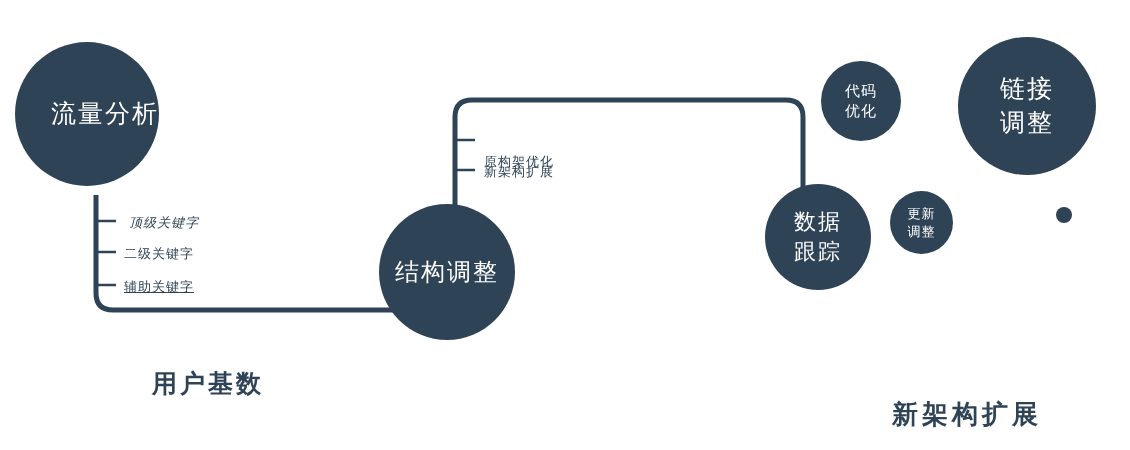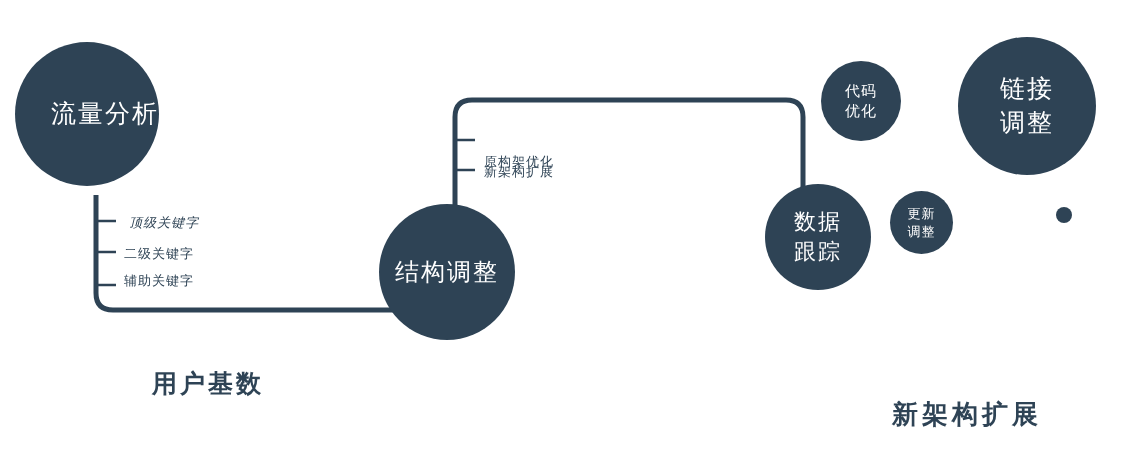--- a/index.html
+++ b/index.html
@@ -84,20 +84,20 @@
   </div>
 
   <div class="dot" style="left:1056px; top:207px; width:16px; height:16px;"></div>
 
 
 
   <div class="lbl edge-label" style="left:152px; top:331px;margin-top:36px;">用户基数</div>
 
   <div class="lbl branch-label" style="left:129px; top:214px;font-style:italic;">顶级关键字</div>
   <div class="lbl branch-label" style="left:124px; top:245px;">二级关键字</div>
-  <div class="lbl branch-label" style="left:124px; top:272px;">辅助关键字</div>
+  <div class="lbl branch-label" style="left:124px; top:278px;text-decoration:underline;">辅助关键字</div>
 
   <div class="lbl branch-label" style="left:484px; top:133px;margin-top:20px;">原构架优化</div>
   <div class="lbl branch-label" style="left:484px; top:163px;">新架构扩展</div>
 
   <div class="lbl caption-label" style="left:892px; top:397px;">新架构扩展</div>
 
 </div>
 
 </body></html>

